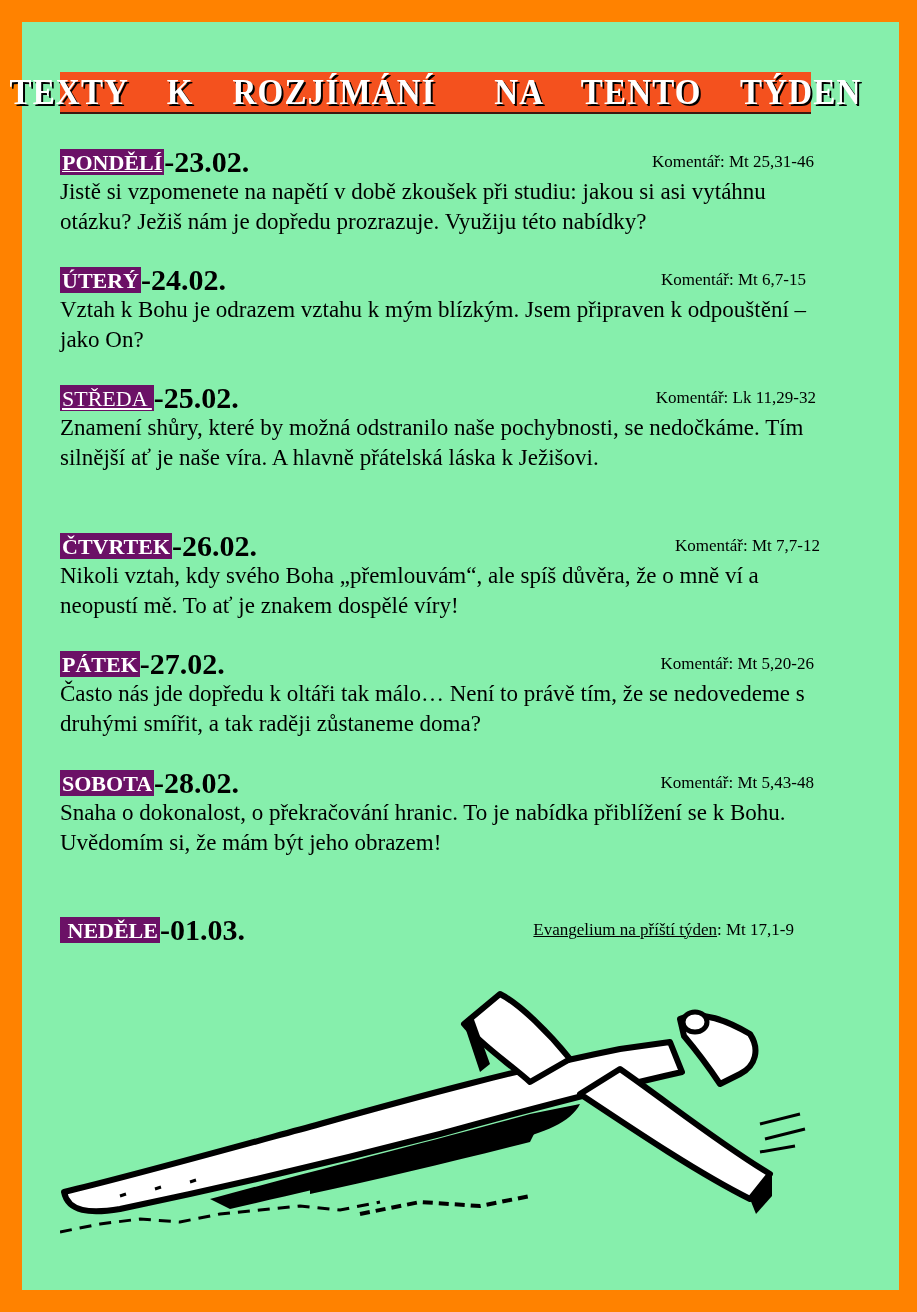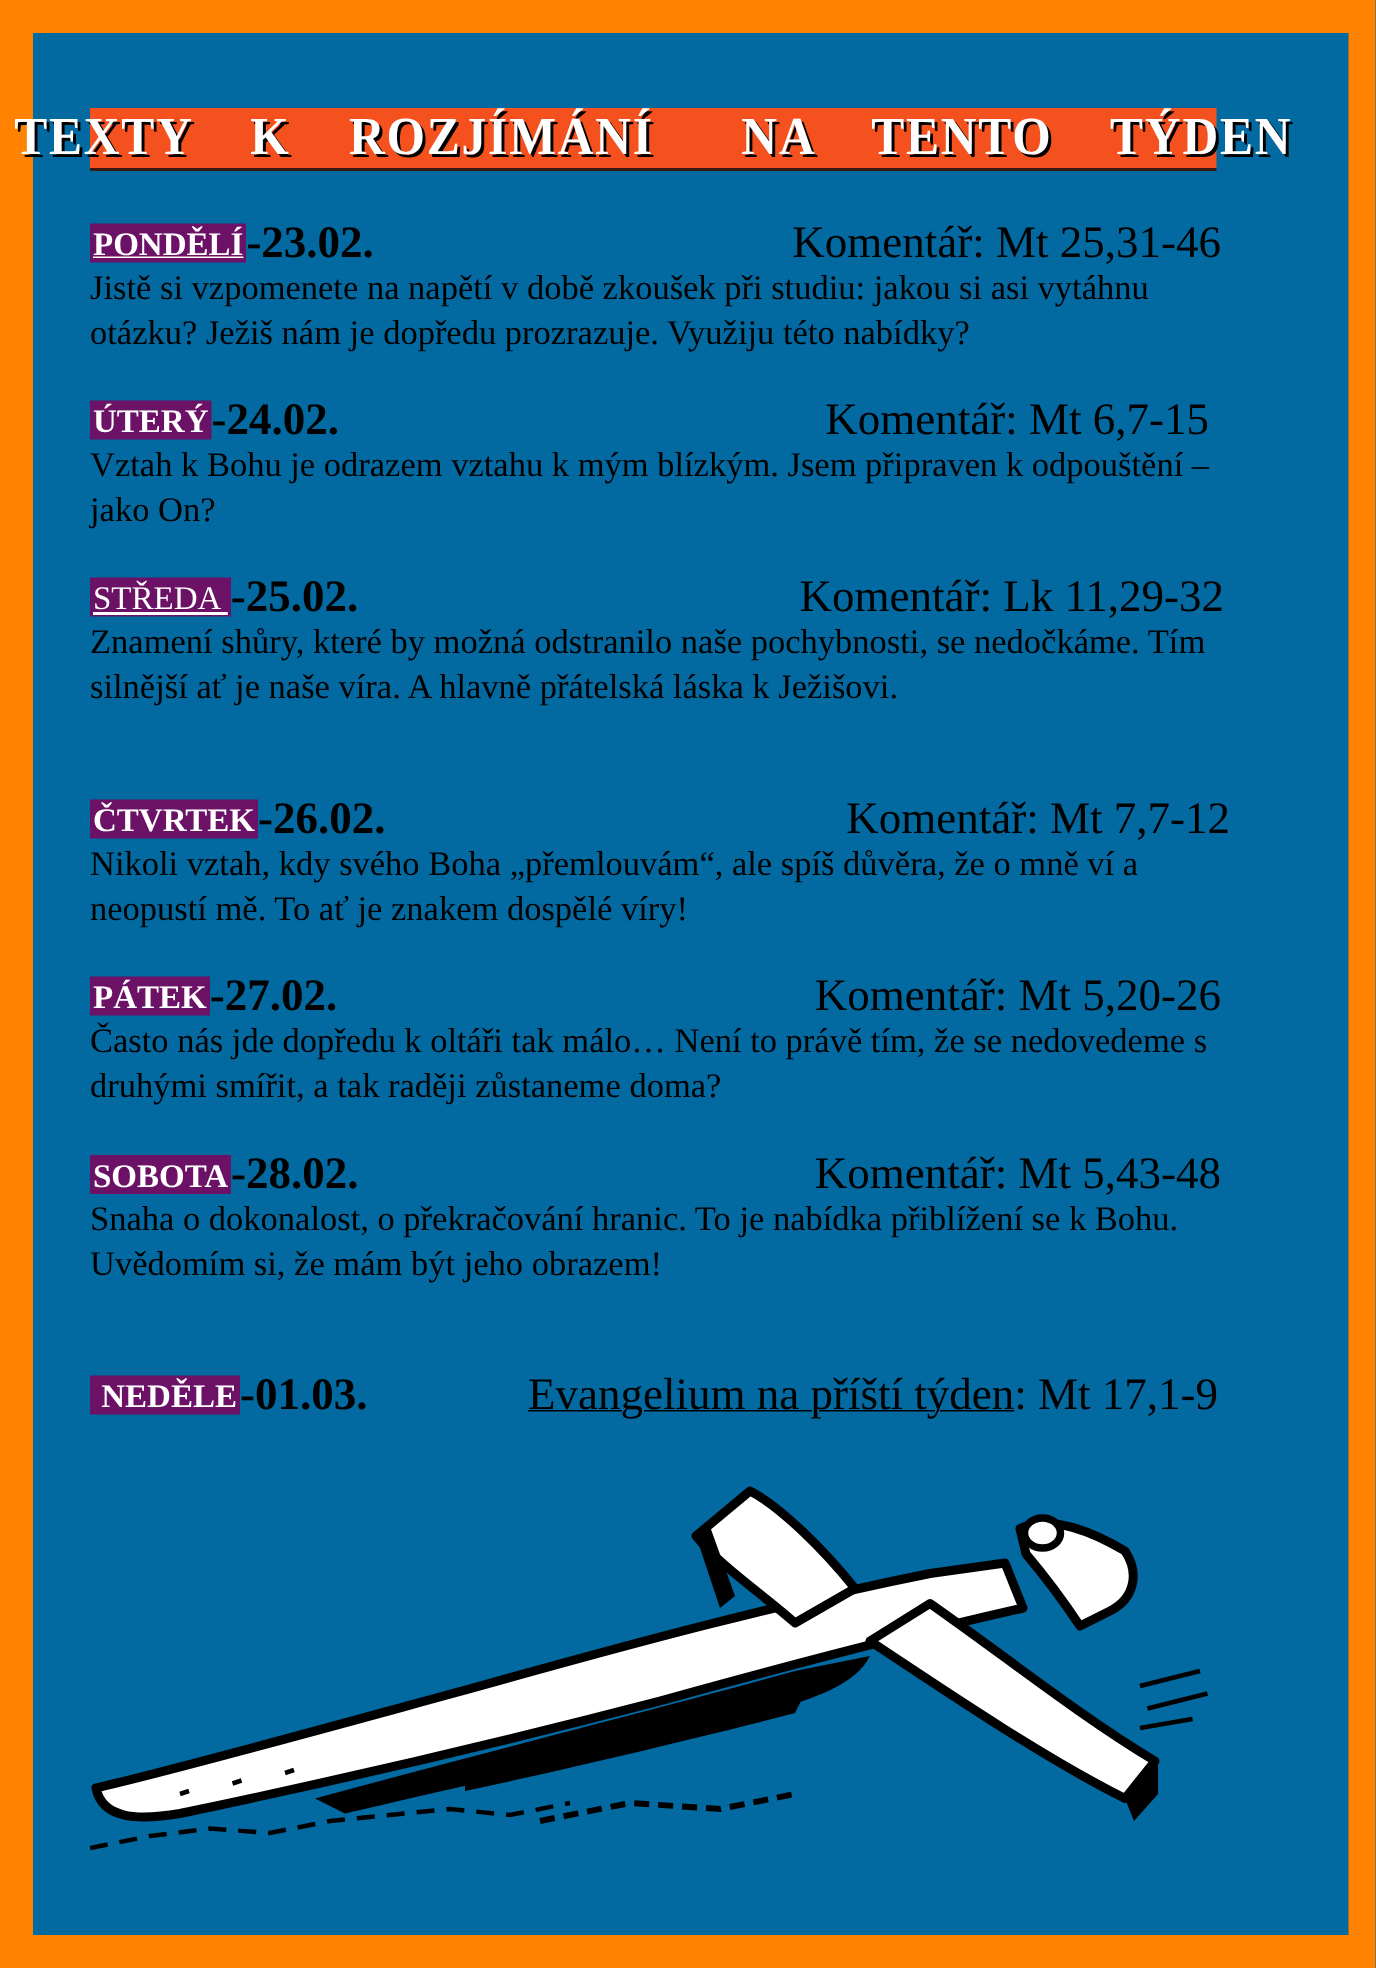--- a/index.html
+++ b/index.html
@@ -13,21 +13,21 @@
       position: relative;
       overflow: hidden;
       font-family: "Liberation Serif", "DejaVu Serif", serif;
     }
     .page {
       position: absolute;
       left: 22px;
       top: 22px;
       width: 877px;
       height: 1268px;
-      background: #0369a1;
+      background: #86efac;
     }
     .title-banner {
       position: absolute;
       left: 38px;
       top: 50px;
       width: 751px;
       height: 40px;
       background: #F4511E;
     }
     .title-text {
@@ -89,21 +89,21 @@
     }
     .day-date {
       font-weight: bold;
       font-size: 30px;
     }
     .day-ref {
       position: absolute;
       right: 0;
       top: 0;
       line-height: 30px;
-      font-size: 30px;
+      font-size: 17px;
     }
     .day-body {
       font-size: 23px;
       line-height: 30px;
       width: 752px;
     }
     .ev-link {
       text-decoration: underline;
       text-decoration-thickness: 1px;
     }
@@ -176,21 +176,21 @@
         <span class="day-date">-28.02.</span>
       <span class="day-ref" style="right:-2px;">Komentář: Mt 5,43-48</span>
     </div>
     <div class="day-body">Snaha o dokonalost, o překračování hranic. To je nabídka přiblížení se k Bohu. Uvědomím si, že mám být jeho obrazem!</div>
   </div>
 
   <div class="day" style="top:893px;">
     <div class="day-head">
       <span class="day-label bold" style="white-space:pre;"> NEDĚLE</span>
         <span class="day-date">-01.03.</span>
-      <span class="day-ref" style="right:0;"><span class="ev-link">Evangelium na příští týden</span><span>: Mt 17,1-9</span></span>
+      <span class="day-ref" style="right:18px;"><span class="ev-link">Evangelium na příští týden</span><span>: Mt 17,1-9</span></span>
     </div>
   </div>
 
   <div class="cross">
     <svg width="752" height="260" viewBox="0 0 752 260" xmlns="http://www.w3.org/2000/svg">
 
       <path d="M4 218 C 60 205, 150 180, 260 150 C 360 122, 460 95, 560 75 L 610 68 L 622 98 C 560 112, 470 135, 380 160 C 280 186, 170 212, 60 235 C 30 240, 8 238, 4 218 Z" fill="#ffffff" stroke="#000" stroke-width="6" stroke-linejoin="round"></path>
 
       <path d="M150 225 C 260 195, 380 165, 470 140 L 520 130 C 510 150, 480 160, 440 170 C 360 192, 260 214, 170 235 Z" fill="#000"></path>
       <path d="M250 205 C 320 190, 400 170, 480 148 L 470 168 C 400 186, 320 205, 250 220 Z" fill="#000"></path>

